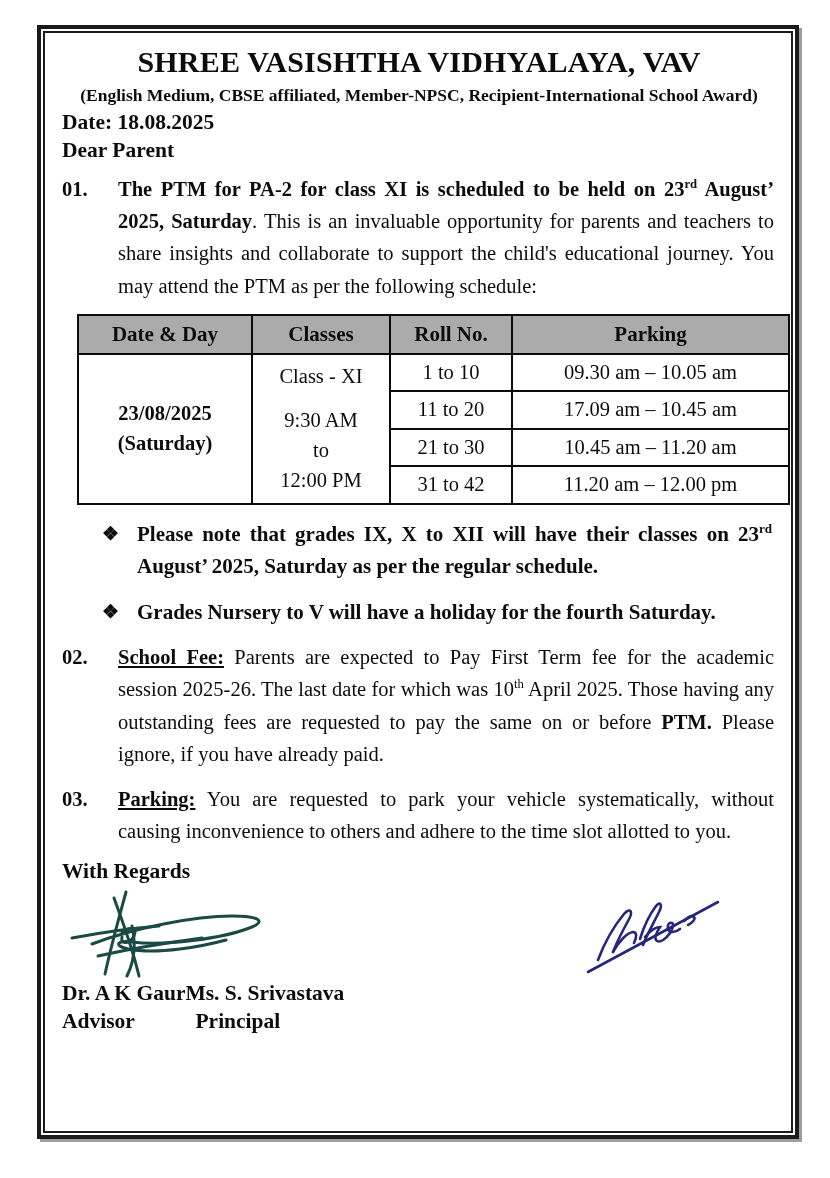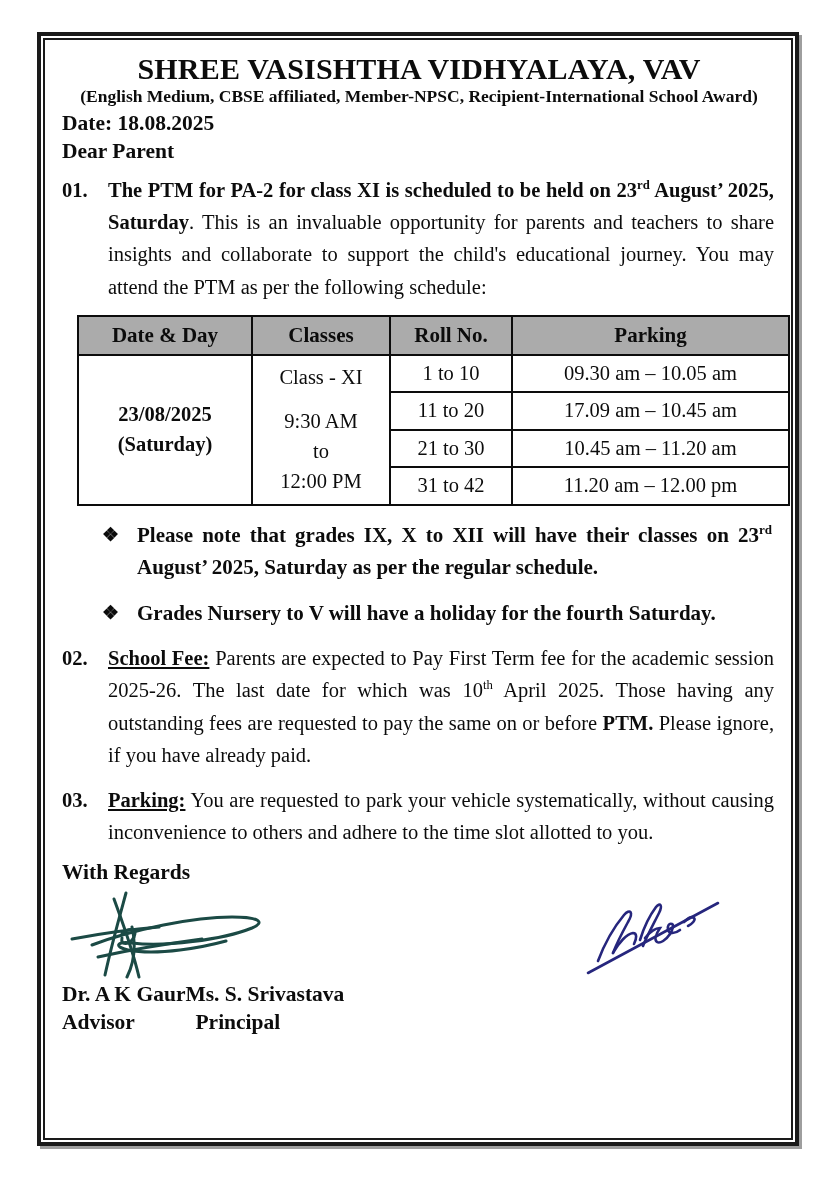--- a/index.html
+++ b/index.html
@@ -1,45 +1,45 @@
 <!DOCTYPE html>
 <html style="--header_bg: #ABABAB; --frame_color: #1a1a1a; --frame_shadow: #9e9e9e; --advisor_ink: #1b4a45; --principal_ink: #26267d;"><head>
 <meta charset="utf-8">
 <style>
   * { box-sizing: border-box; margin: 0; padding: 0; }
   body { background: #ffffff; font-family: "Liberation Serif", serif; color: #0c0c0c; }
   .canvas {
     position: relative; width: 830px; height: 1178px; background: #ffffff; overflow: hidden;
   }
   .frame-outer {
-    position: absolute; left: 37px; top: 32px; width: 762px; height: 1114px;
+    position: absolute; left: 37px; top: 25px; width: 762px; height: 1114px;
     border: 4px solid var(--frame_color, #1a1a1a);
     box-shadow: 3px 3px 0 var(--frame_shadow, #9e9e9e);
     background: #ffffff;
   }
   .frame-inner {
     position: absolute; inset: 2px;
     border: 2px solid var(--frame_color, #1a1a1a);
     padding: 8px 15px 6px 17px;
     overflow: hidden;
   }
   .title {
     text-align: center; font-weight: bold; font-size: 30px; letter-spacing: 0.2px; margin-top: 4px;
   }
   .subtitle {
-    text-align: center; font-weight: bold; font-size: 17.5px; margin-top: 0;
+    text-align: center; font-weight: bold; font-size: 17.5px; margin-top: 6px;
   }
   .date-line {
     text-align: left; font-weight: bold; font-size: 21.5px; margin-top: 4px; padding-right: 6px;
   }
   .salutation { font-weight: bold; font-size: 21.5px; margin-top: 3px; }
 
   .item { display: flex; margin-top: 10px; font-size: 20.5px; line-height: 1.57; }
   .item-num { flex: none; width: 46px; font-weight: bold; }
-  .item-body { flex: 1; text-align: justify; padding-right: 2px; }
+  .item-body { flex: 1; text-align: justify; padding-right: 2px; margin-left: 10px; }
   .bold { font-weight: bold; }
   .hd { font-weight: bold; text-decoration: underline; }
   sup { font-size: 0.62em; line-height: 0; vertical-align: super; }
 
   table.schedule {
     border-collapse: collapse; margin: 12px 0 0 15px; width: 713px;
     font-size: 20.5px;
   }
   table.schedule th, table.schedule td {
     border: 2px solid #0c0c0c; text-align: center; padding: 4px 6px;

